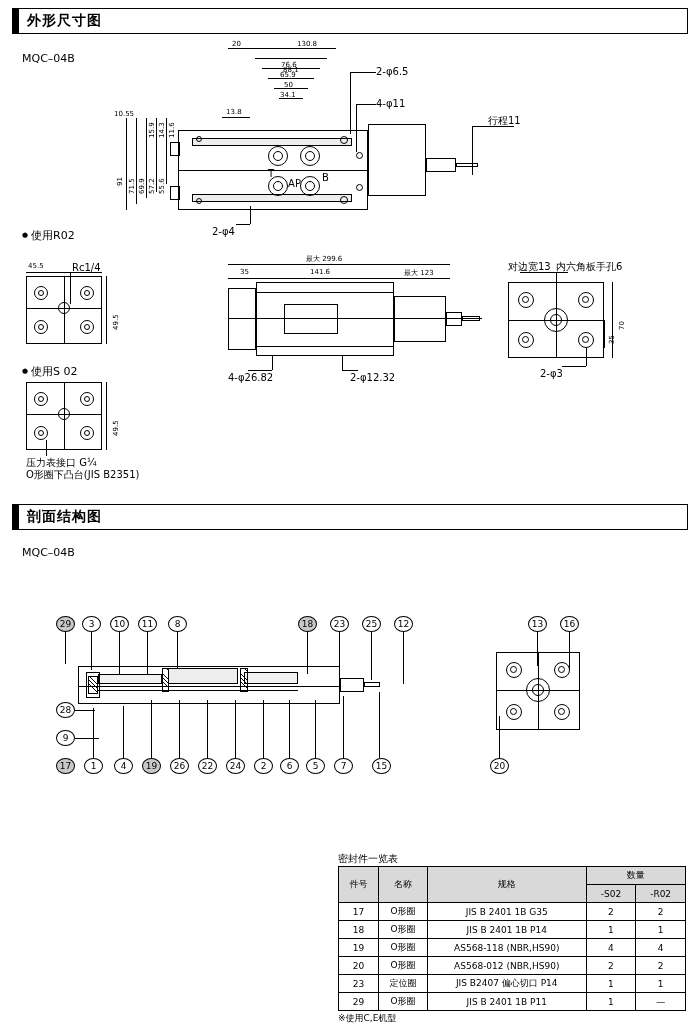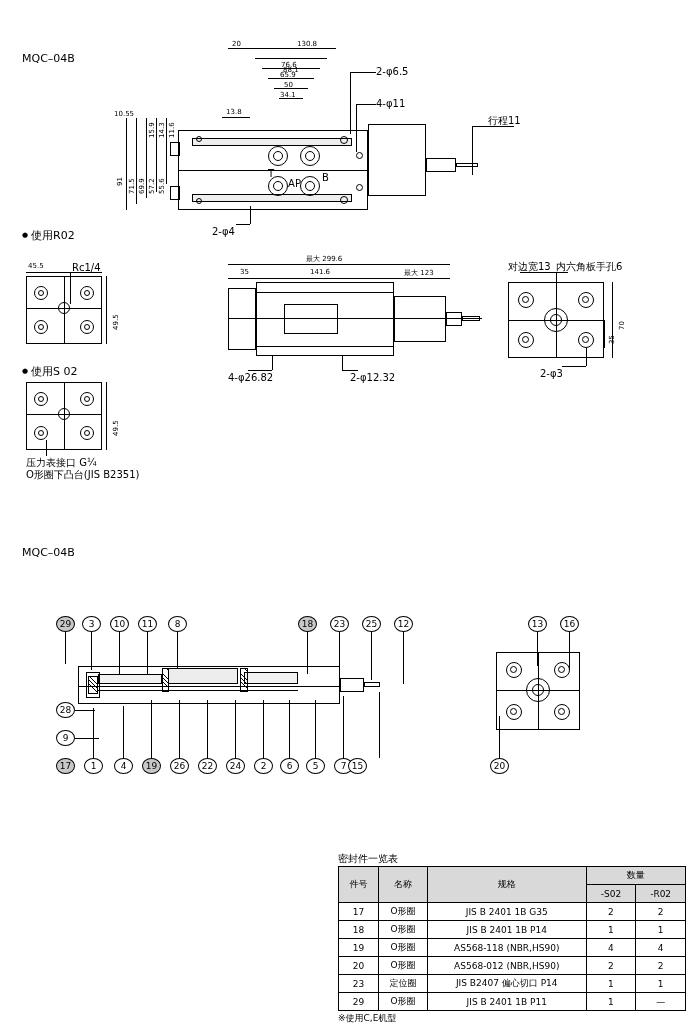--- a/index.html
+++ b/index.html
@@ -78,20 +78,24 @@
     font-weight:normal;
   }
   table.seal th{background:#d9d9d9;}
   .note{position:absolute;font-size:9px;}
 </style>
 </head>
 <body>
 
 <div class="page">
 
+  <div class="section-header" style="top:8px;">
+    <div class="bar"></div>
+    <div class="title">外形尺寸图</div>
+  </div>
 
   <div class="model-label" style="left:22px;top:52px;">MQC–04B</div>
 
   <div class="ln hl" style="left:236px;top:48px;width:100px;"></div>
   <div class="dim" style="left:297px;top:40px;">130.8</div>
   <div class="ln hl" style="left:255px;top:58px;width:72px;"></div>
   <div class="dim" style="left:283px;top:66px;">88.1</div>
   <div class="ln hl" style="left:262px;top:68px;width:58px;"></div>
   <div class="dim" style="left:281px;top:61px;">76.6</div>
   <div class="ln hl" style="left:268px;top:78px;width:46px;"></div>
@@ -262,20 +266,24 @@
   <div class="ln vl" style="left:556px;top:272px;height:36px;"></div>
 
   <div class="ln vl" style="left:612px;top:282px;height:76px;"></div>
   <div class="dimv" style="left:618px;top:330px;">70</div>
   <div class="ln vl" style="left:604px;top:320px;height:28px;"></div>
   <div class="dimv" style="left:608px;top:344px;">35</div>
   <div class="ln vl" style="left:586px;top:348px;height:18px;"></div>
   <div class="ln hl" style="left:562px;top:366px;width:24px;"></div>
   <div class="lbl" style="left:540px;top:368px;">2-φ3</div>
 
+  <div class="section-header" style="top:504px;">
+    <div class="bar"></div>
+    <div class="title">剖面结构图</div>
+  </div>
 
   <div class="model-label" style="left:22px;top:546px;">MQC–04B</div>
 
   <div class="balloon shaded" style="left:56px;top:616px;">29</div>
   <div class="balloon" style="left:82px;top:616px;">3</div>
   <div class="balloon" style="left:110px;top:616px;">10</div>
   <div class="balloon" style="left:138px;top:616px;">11</div>
   <div class="balloon" style="left:168px;top:616px;">8</div>
   <div class="balloon shaded" style="left:298px;top:616px;">18</div>
   <div class="balloon" style="left:330px;top:616px;">23</div>
@@ -315,21 +323,21 @@
   <div class="balloon" style="left:84px;top:758px;">1</div>
   <div class="balloon" style="left:114px;top:758px;">4</div>
   <div class="balloon shaded" style="left:142px;top:758px;">19</div>
   <div class="balloon" style="left:170px;top:758px;">26</div>
   <div class="balloon" style="left:198px;top:758px;">22</div>
   <div class="balloon" style="left:226px;top:758px;">24</div>
   <div class="balloon" style="left:254px;top:758px;">2</div>
   <div class="balloon" style="left:280px;top:758px;">6</div>
   <div class="balloon" style="left:306px;top:758px;">5</div>
   <div class="balloon" style="left:334px;top:758px;">7</div>
-  <div class="balloon" style="left:348px;top:758px;">15</div>
+  <div class="balloon" style="left:372px;top:758px;">15</div>
 
   <div class="ln vl" style="left:93px;top:708px;height:50px;"></div>
   <div class="ln vl" style="left:123px;top:706px;height:52px;"></div>
   <div class="ln vl" style="left:151px;top:700px;height:58px;"></div>
   <div class="ln vl" style="left:179px;top:700px;height:58px;"></div>
   <div class="ln vl" style="left:207px;top:700px;height:58px;"></div>
   <div class="ln vl" style="left:235px;top:700px;height:58px;"></div>
   <div class="ln vl" style="left:263px;top:700px;height:58px;"></div>
   <div class="ln vl" style="left:289px;top:700px;height:58px;"></div>
   <div class="ln vl" style="left:315px;top:700px;height:58px;"></div>

